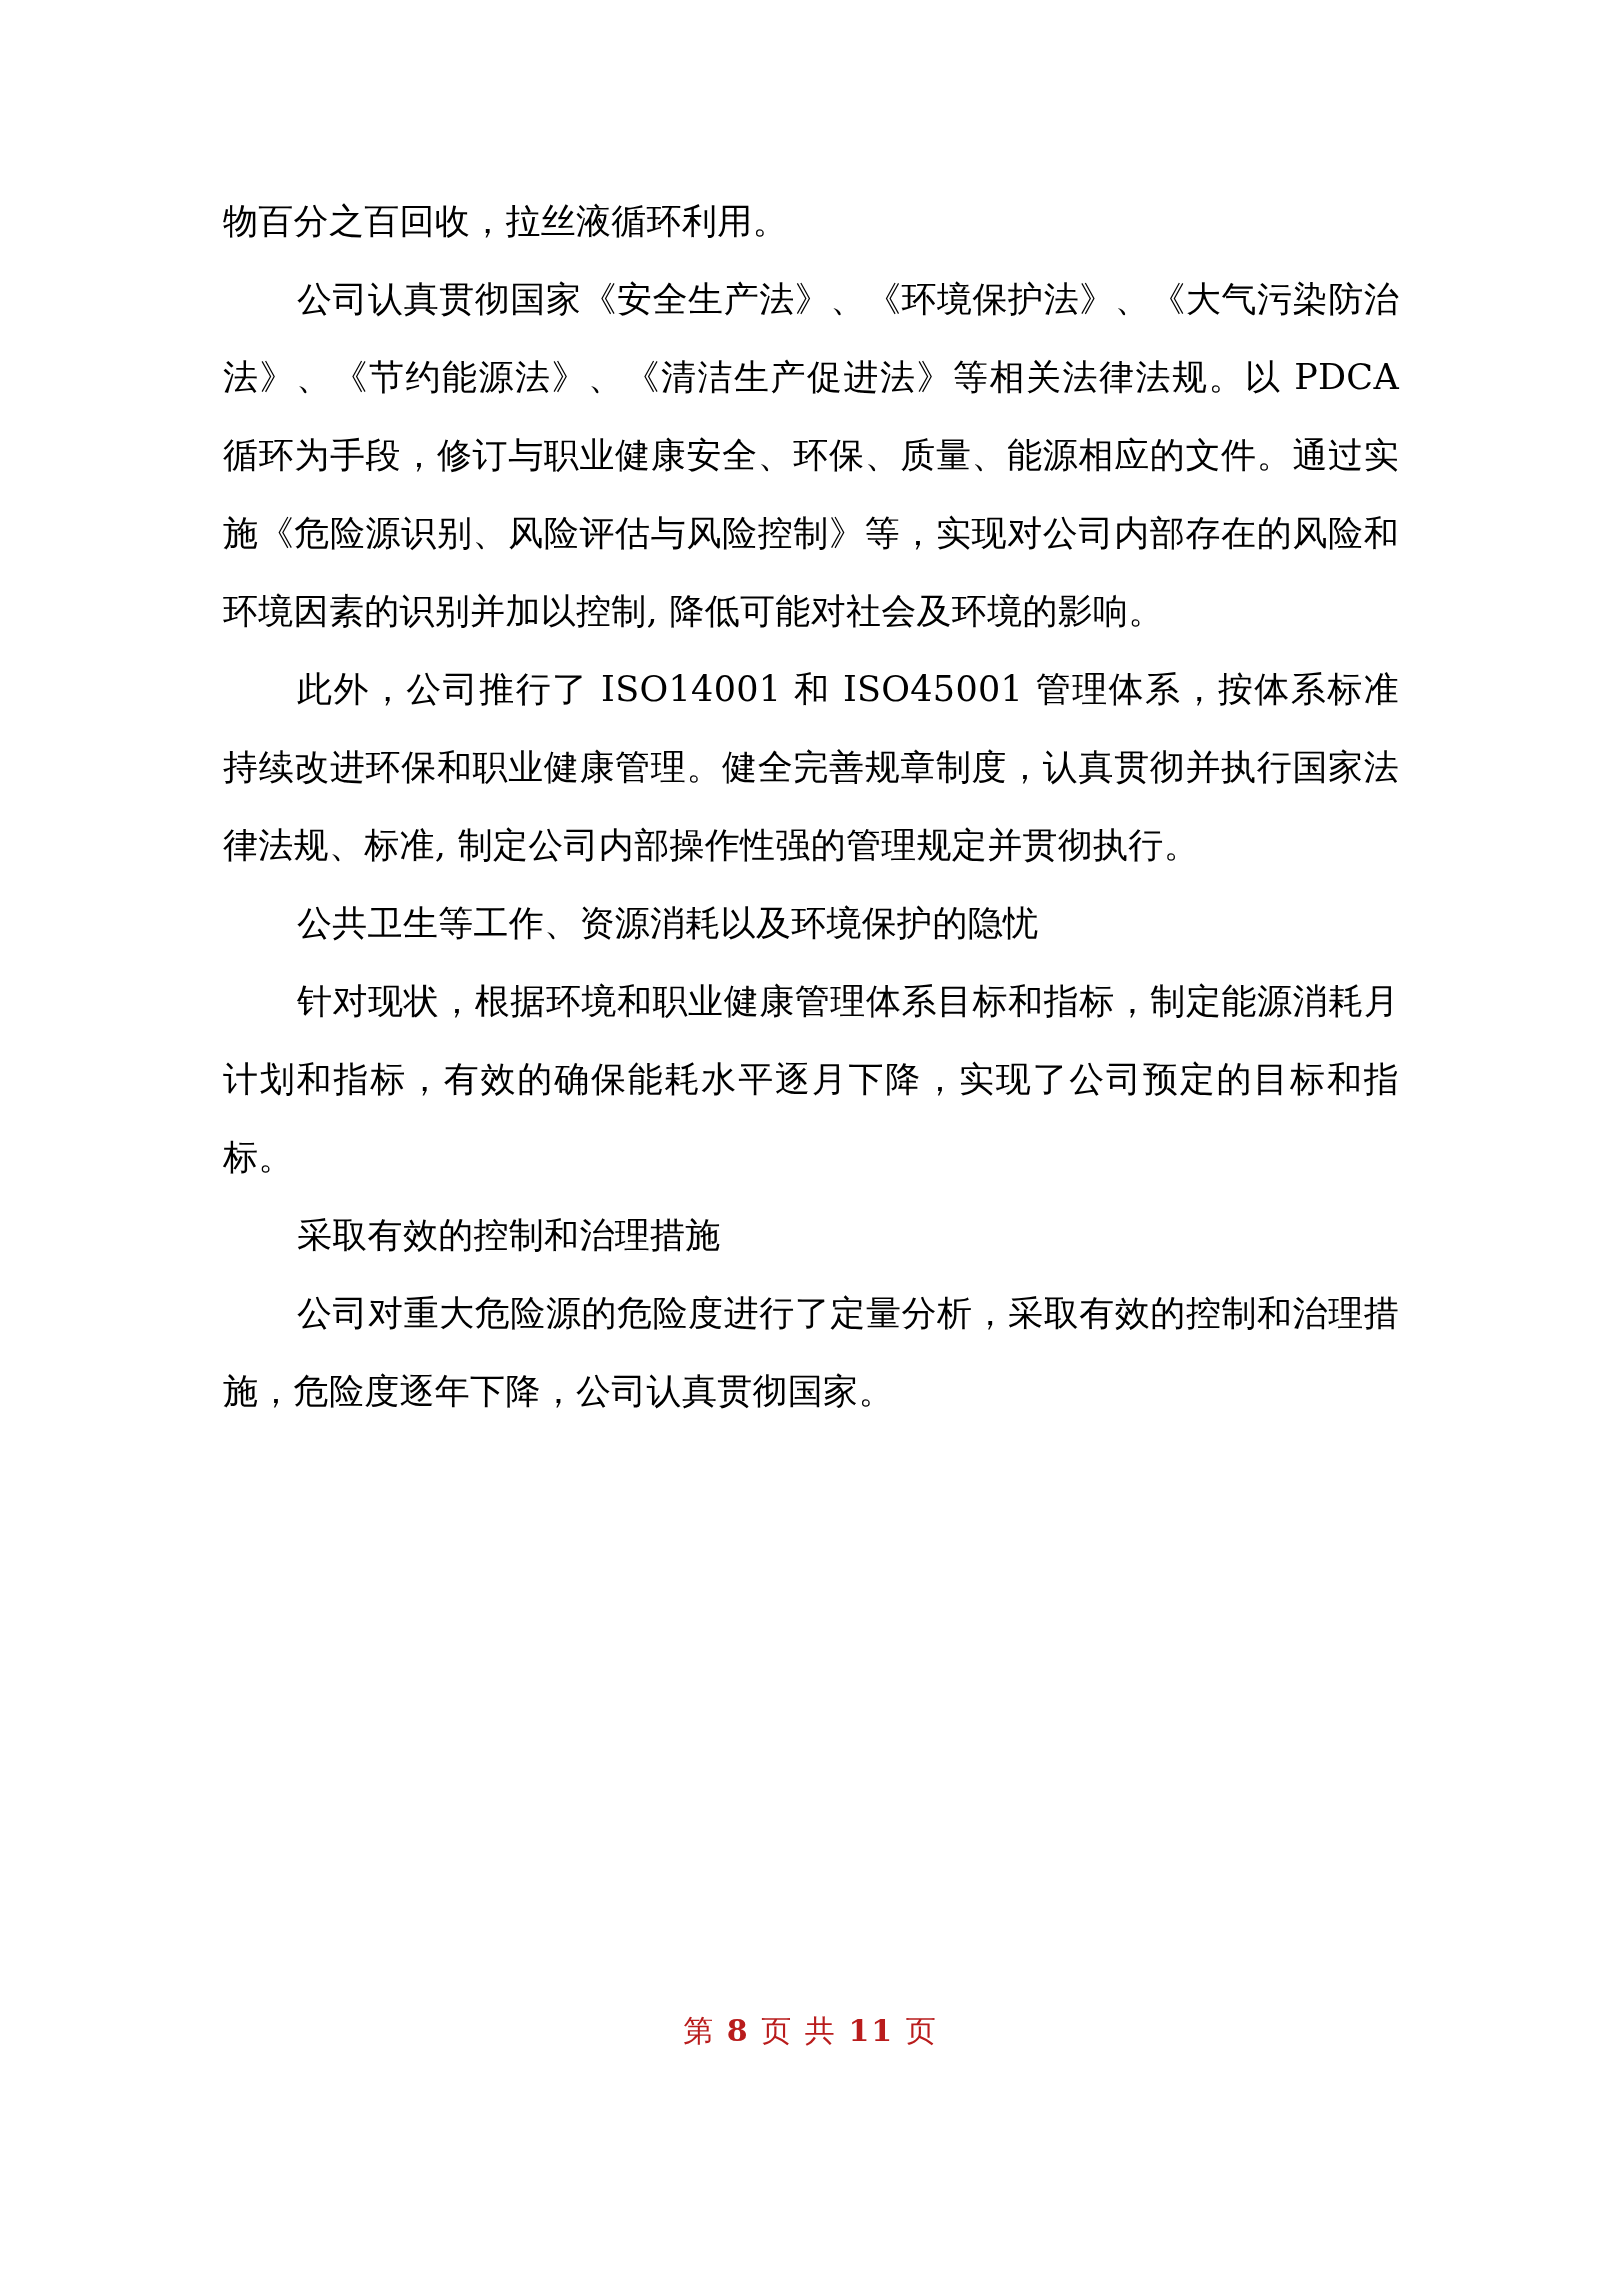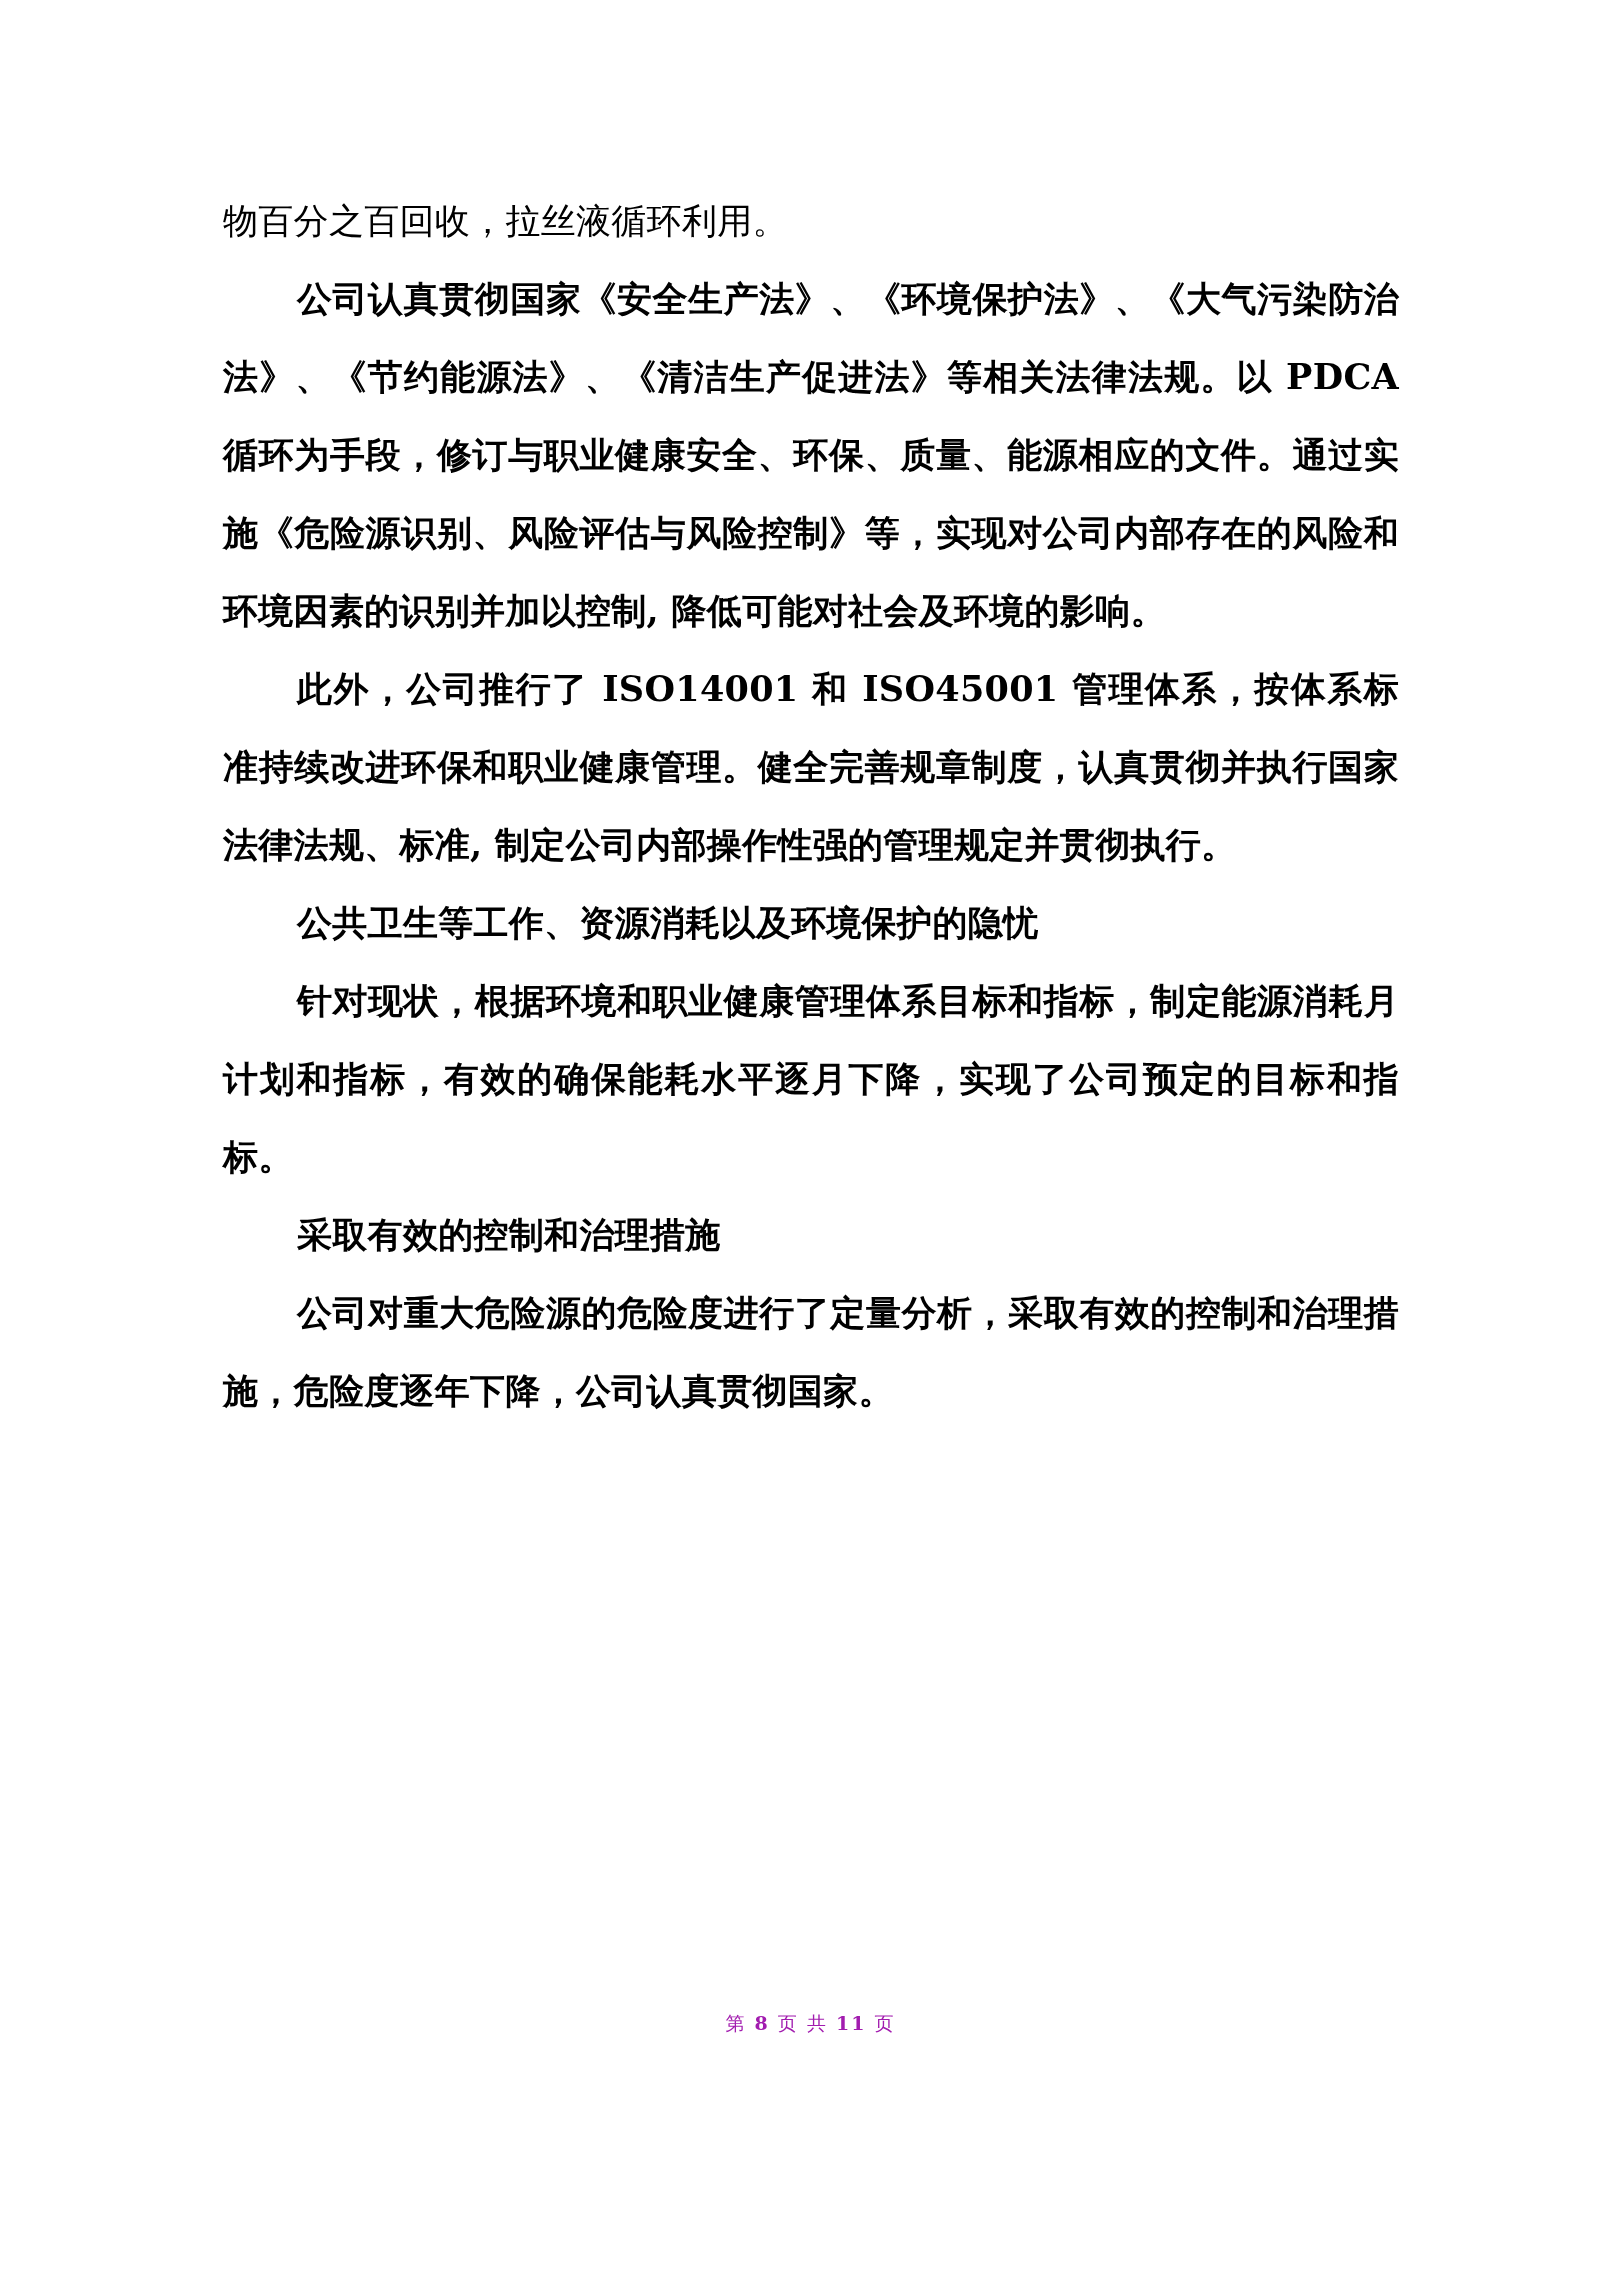--- a/index.html
+++ b/index.html
@@ -35,32 +35,31 @@
     font-size: 35px;
     line-height: 78px;
     letter-spacing: 0.3px;
     text-align: justify;
     text-justify: inter-ideograph;
     font-family: "DejaVu Serif", "Liberation Serif", serif;
     white-space: normal;
   }
   p.indent {
     text-indent: 74px;
-    font-weight: bold;
   }
   .footer {
     position: absolute;
     left: 0;
     top: 2011px;
     width: 1621px;
     text-align: center;
-    font-size: 19px;
+    font-size: 30px;
     font-family: "DejaVu Serif", "Liberation Serif", serif;
     letter-spacing: 2px;
-    color: #a21caf;
+    color: #b91c1c;
   }
   .footer b {
     font-weight: bold;
   }
 </style>
 </head>
 <body>
 
 <div class="page">
   <div class="content">

